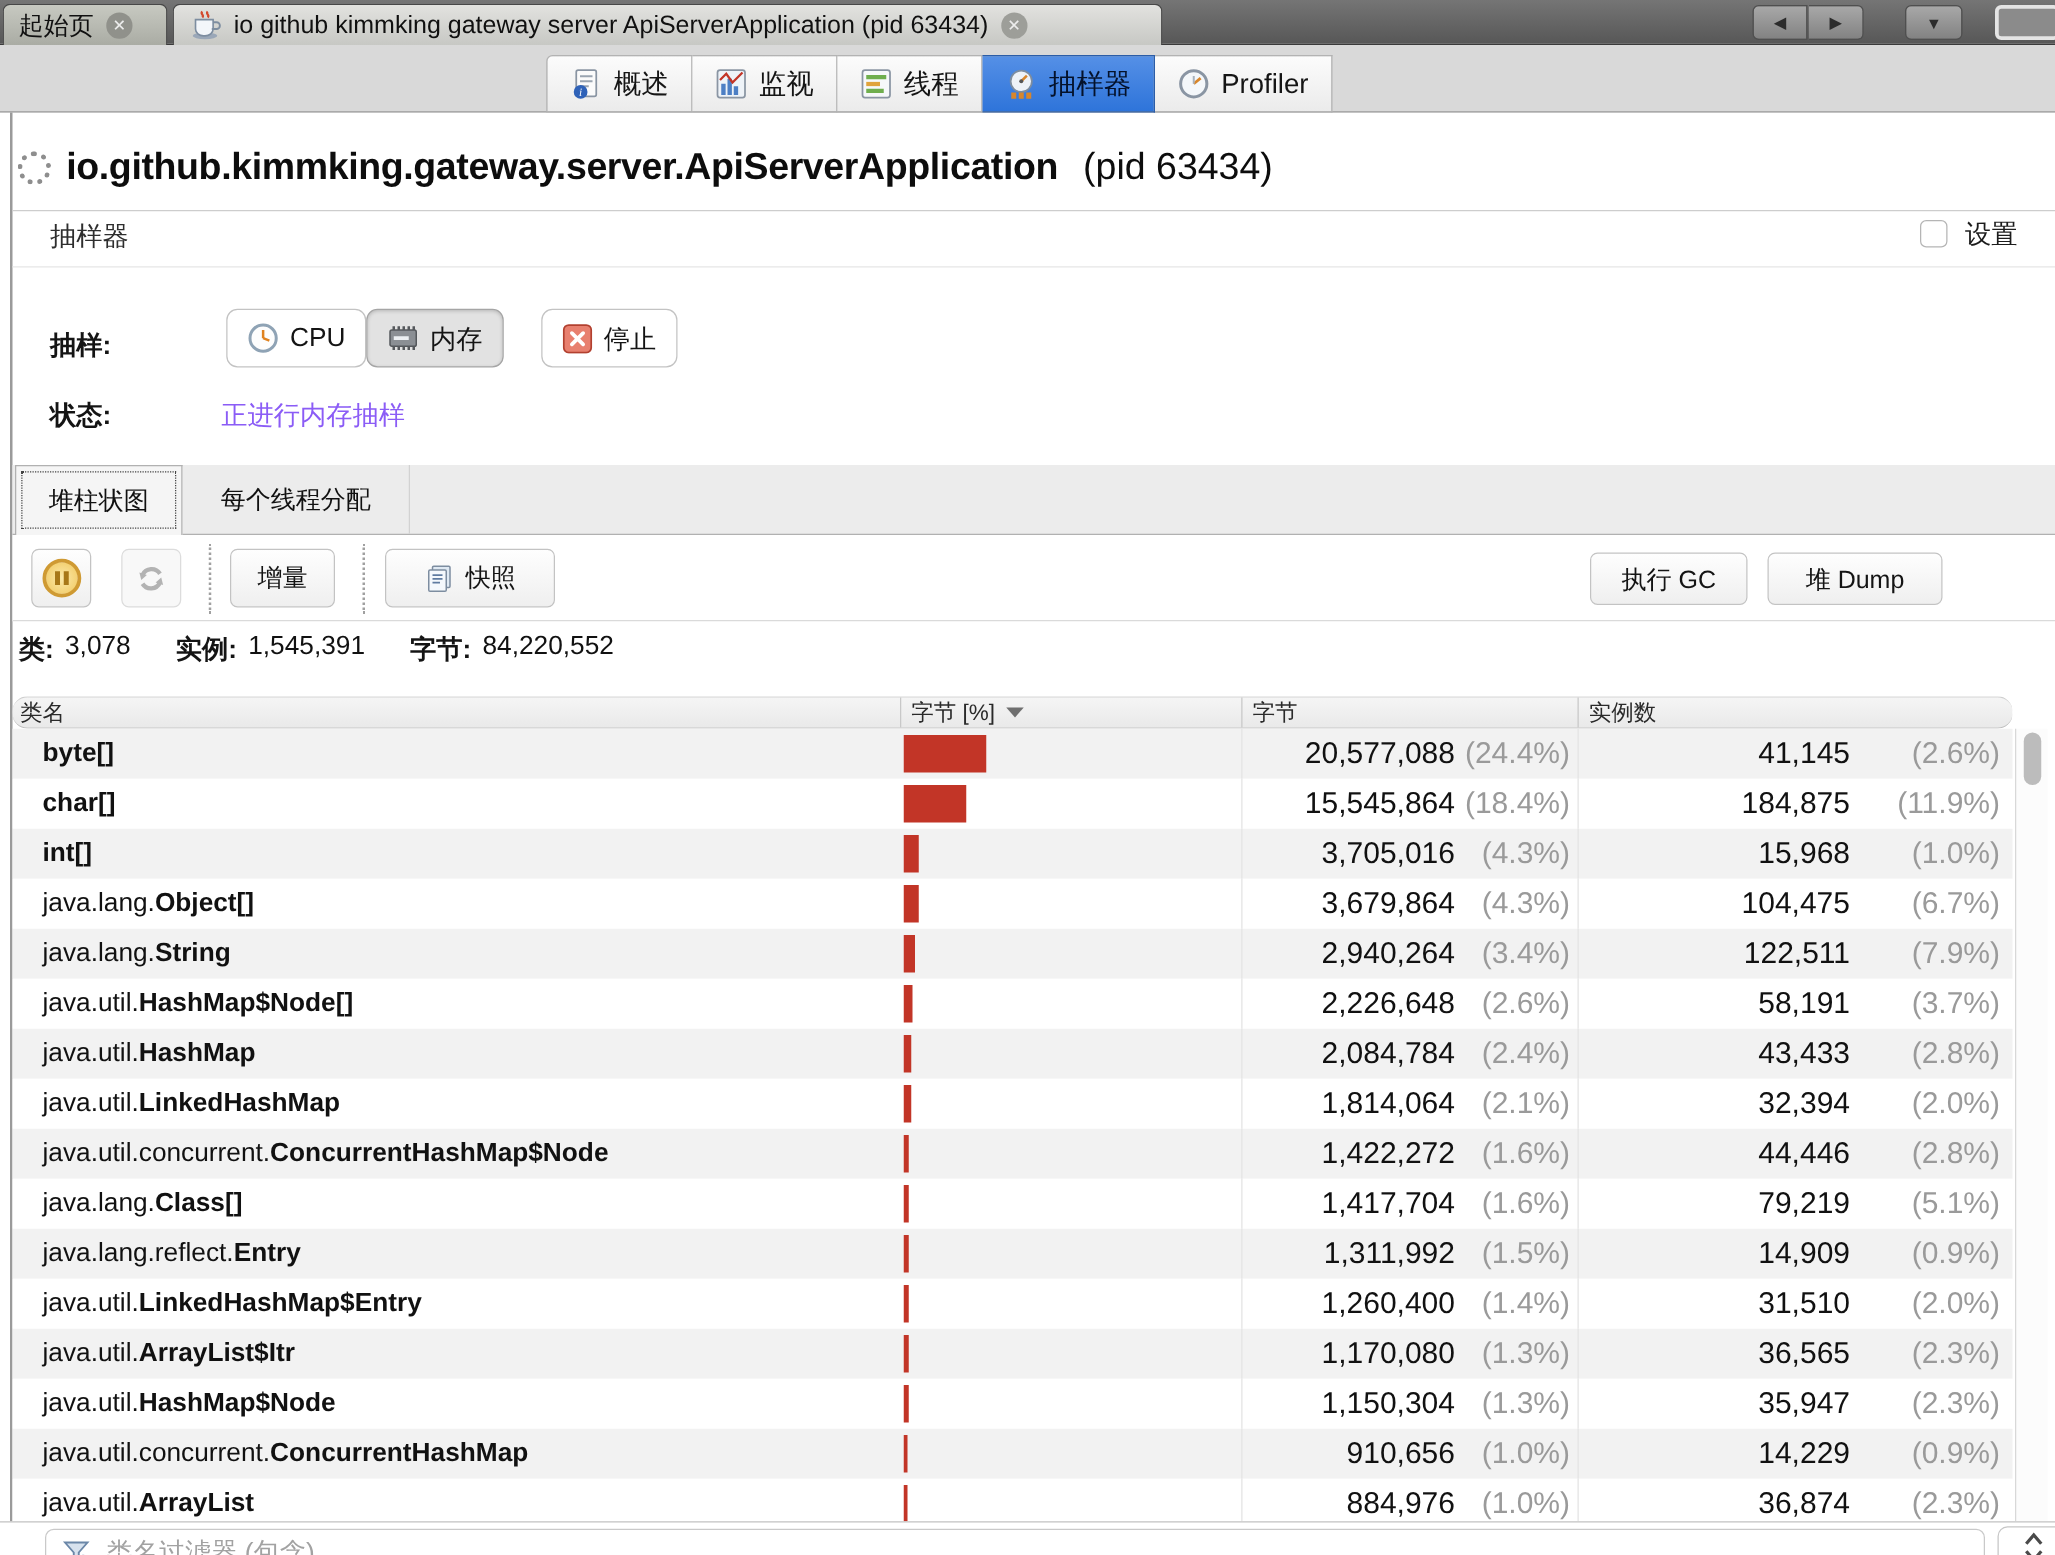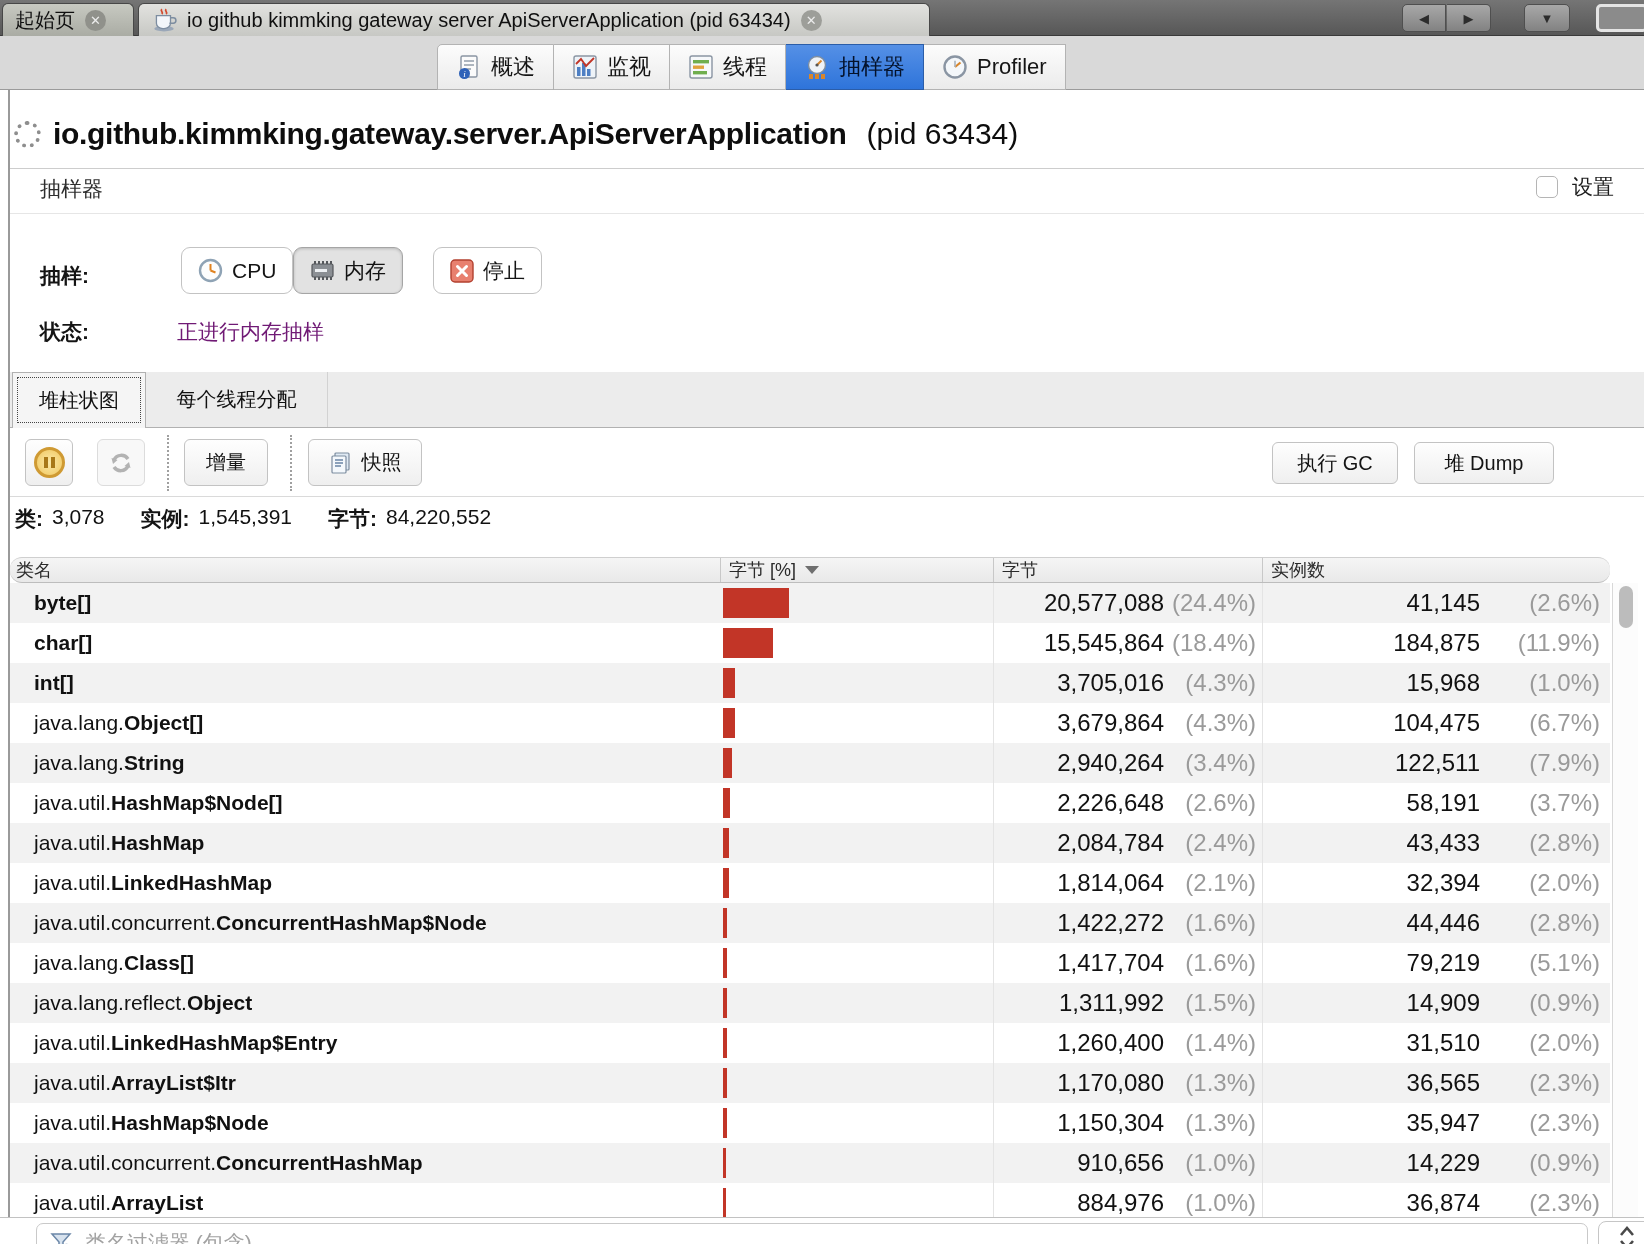--- a/index.html
+++ b/index.html
@@ -50,21 +50,21 @@
   .secline2 { position:absolute; left:10px; top:213px; width:1634px; height:1px; background:#e6e6e6; }
 
   .lbl { font-weight:bold; font-size:21px; color:#141414; }
   .sample-lbl { position:absolute; left:40px; top:262px; }
   .pill { position:absolute; top:247px; height:47px; display:flex; align-items:center; gap:9px;
     padding:0 16px; border:1px solid #c3c3c3; border-radius:9px; background:#fff; font-size:21px; color:#141414; }
   .pill.pressed { background:#e2e2e2; border-color:#a5a5a5; box-shadow:inset 0 1px 3px rgba(0,0,0,.18); }
   .p-cpu { left:181px; } .p-mem { left:293px; } .p-stop { left:433px; }
 
   .status-lbl { position:absolute; left:40px; top:318px; }
-  .status-val { position:absolute; left:177px; top:318px; font-size:21px; color:#701a75; }
+  .status-val { position:absolute; left:177px; top:318px; font-size:21px; color:#8b5cf6; }
 
   
   .viewtabs { position:absolute; left:10px; top:372px; width:1634px; height:56px;
     background:#ececec; border-bottom:1px solid #b1b1b1; }
   .vtab1 { position:absolute; left:2px; top:0; width:134px; height:56px; background:#f5f5f5;
     border:1px solid #b1b1b1; border-bottom:none; display:flex; align-items:center; justify-content:center;
     font-size:20px; outline:1px dotted #444; outline-offset:-6px; }
   .vtab2 { position:absolute; left:136px; top:0; width:182px; height:55px; display:flex; align-items:center;
     justify-content:center; font-size:20px; border-right:1px solid #d2d2d2; }
 
@@ -72,21 +72,21 @@
   .toolbar { position:absolute; left:10px; top:428px; width:1634px; height:69px; background:#fff;
     border-bottom:1px solid #dadada; }
   .tbtn { position:absolute; top:11px; height:47px; border:1px solid #c3c3c3; border-radius:6px;
     background:linear-gradient(#fefefe,#efefef); display:flex; align-items:center; justify-content:center;
     gap:9px; font-size:20px; color:#141414; }
   .tb-pause { left:15px; width:48px; }
   .tb-refresh { left:87px; width:48px; border-color:#dcdcdc; background:#f8f8f8; }
   .vsep { position:absolute; top:7px; width:0; height:56px; border-left:2px dotted #a0a0a0; }
   .vs1 { left:157px; } .vs2 { left:280px; }
   .tb-delta { left:174px; width:84px; }
-  .tb-snap { left:298px; width:114px; }
+  .tb-snap { left:298px; width:136px; }
   .tb-gc { left:1262px; width:126px; top:14px; height:42px; }
   .tb-dump { left:1404px; width:140px; top:14px; height:42px; }
   .pauseic { width:31px; height:31px; border-radius:50%; background:radial-gradient(#fbe9a9,#f0c75e);
     border:3px solid #cf9a33; position:relative; }
   .pauseic:before, .pauseic:after { content:""; position:absolute; top:7px; width:4px; height:11px; background:#a87818; }
   .pauseic:before { left:7px; } .pauseic:after { left:14px; }
 
   
   .summary { position:absolute; left:15px; top:505px; display:flex; gap:36px; font-size:21px; align-items:center; }
   .summary .grp { display:flex; gap:9px; }
@@ -501,21 +501,21 @@
         <span class="pct">(1.6%)</span>
       </div>
       <div class="c-num c-inst">
         <span class="num">79,219</span>
         <span class="pct">(5.1%)</span>
       </div>
     </div>
     <div class="trow even">
       <div class="c-name">
         <span class="pkg">java.lang.reflect.</span>
-        <span class="cls">Object</span>
+        <span class="cls">Entry</span>
       </div>
       <div class="c-bar">
         <div class="bar" style="width: 4.05px; background: rgb(194, 53, 39);"></div>
       </div>
       <div class="c-num">
         <span class="num">1,311,992</span>
         <span class="pct">(1.5%)</span>
       </div>
       <div class="c-num c-inst">
         <span class="num">14,909</span>

